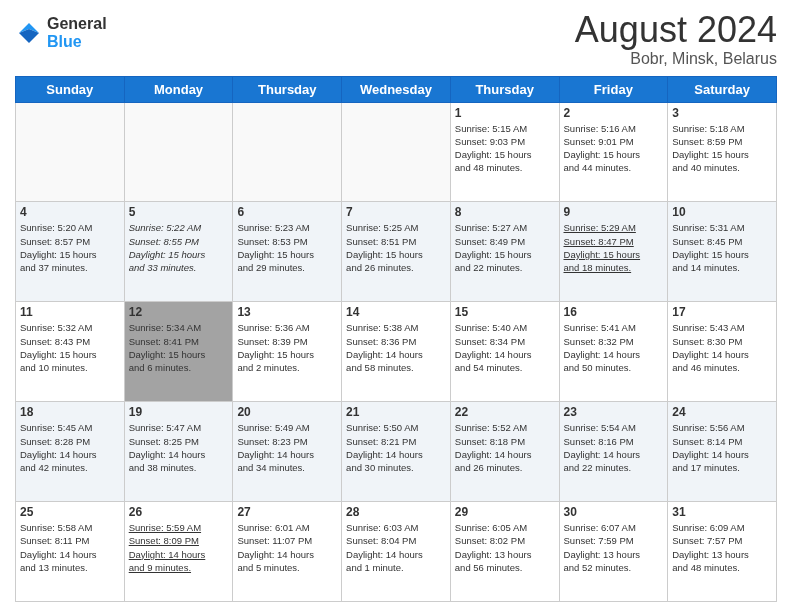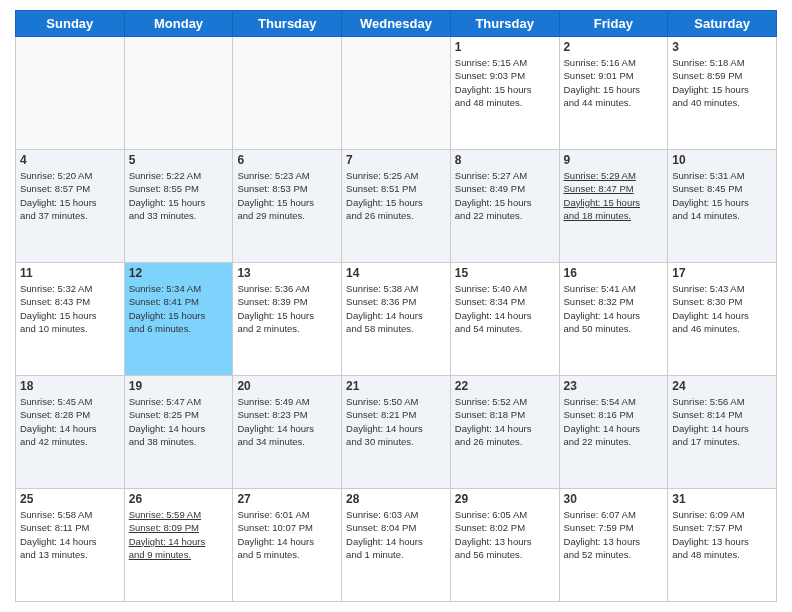--- a/index.html
+++ b/index.html
@@ -94,20 +94,36 @@
       margin-top: 5px;
       font-size: 11px;
       color: #555;
       text-align: center;
     }
   </style>
 </head>
 <body>
 
 <div class="page">
+  <div class="header">
+    <div class="logo">
+      <svg class="logo-icon" viewBox="0 0 28 28">
+        <polygon points="14,4 24,14 14,10 4,14" fill="#2196F3"></polygon>
+        <polygon points="14,10 24,14 14,24 4,14" fill="#1565C0"></polygon>
+      </svg>
+      <div>
+        <div style="font-size:16px;font-weight:bold;color:#333;">General</div>
+        <div style="font-size:16px;font-weight:bold;color:#2196F3;">Blue</div>
+      </div>
+    </div>
+    <div class="title-block">
+      <div class="main-title">August 2024</div>
+      <div class="subtitle">Bobr, Minsk, Belarus</div>
+    </div>
+  </div>
 
   <table class="calendar">
     <thead>
       <tr>
 
       <th>Sunday</th>
           <th>Monday</th>
           <th>Thursday</th>
           <th>Wednesday</th>
           <th>Thursday</th>
@@ -146,21 +162,21 @@
         <tr>
           <td style="background: rgb(240, 244, 248);">
             <span class="day-number">4</span>
             <div class="day-info" style="white-space: pre-line;">Sunrise: 5:20 AM
 Sunset: 8:57 PM
 Daylight: 15 hours
 and 37 minutes.</div>
           </td>
           <td style="background: rgb(240, 244, 248);">
             <span class="day-number">5</span>
-            <div class="day-info" style="white-space: pre-line;">Sunrise: 5:22 AM
+            <div class="day-info" style="white-space: pre-line; font-style: italic;">Sunrise: 5:22 AM
 Sunset: 8:55 PM
 Daylight: 15 hours
 and 33 minutes.</div>
           </td>
           <td style="background: rgb(240, 244, 248);">
             <span class="day-number">6</span>
             <div class="day-info" style="white-space: pre-line;">Sunrise: 5:23 AM
 Sunset: 8:53 PM
 Daylight: 15 hours
 and 29 minutes.</div>
@@ -195,21 +211,21 @@
           </td>
         </tr>
         <tr>
           <td style="background: rgb(255, 255, 255);">
             <span class="day-number">11</span>
             <div class="day-info" style="white-space: pre-line;">Sunrise: 5:32 AM
 Sunset: 8:43 PM
 Daylight: 15 hours
 and 10 minutes.</div>
           </td>
-          <td style="background: #7dd3fc;">
+          <td style="background: #a3a3a3;">
             <span class="day-number">12</span>
             <div class="day-info" style="white-space: pre-line;">Sunrise: 5:34 AM
 Sunset: 8:41 PM
 Daylight: 15 hours
 and 6 minutes.</div>
           </td>
           <td style="background: rgb(255, 255, 255);">
             <span class="day-number">13</span>
             <div class="day-info" style="white-space: pre-line;">Sunrise: 5:36 AM
 Sunset: 8:39 PM
@@ -307,21 +323,21 @@
           <td style="background: rgb(255, 255, 255);">
             <span class="day-number">26</span>
             <div class="day-info" style="white-space: pre-line; text-decoration: underline;">Sunrise: 5:59 AM
 Sunset: 8:09 PM
 Daylight: 14 hours
 and 9 minutes.</div>
           </td>
           <td style="background: rgb(255, 255, 255);">
             <span class="day-number">27</span>
             <div class="day-info" style="white-space: pre-line;">Sunrise: 6:01 AM
-Sunset: 10:07 PM
+Sunset: 11:07 PM
 Daylight: 14 hours
 and 5 minutes.</div>
           </td>
           <td style="background: rgb(255, 255, 255);">
             <span class="day-number">28</span>
             <div class="day-info" style="white-space: pre-line;">Sunrise: 6:03 AM
 Sunset: 8:04 PM
 Daylight: 14 hours
 and 1 minute.</div>
           </td>

